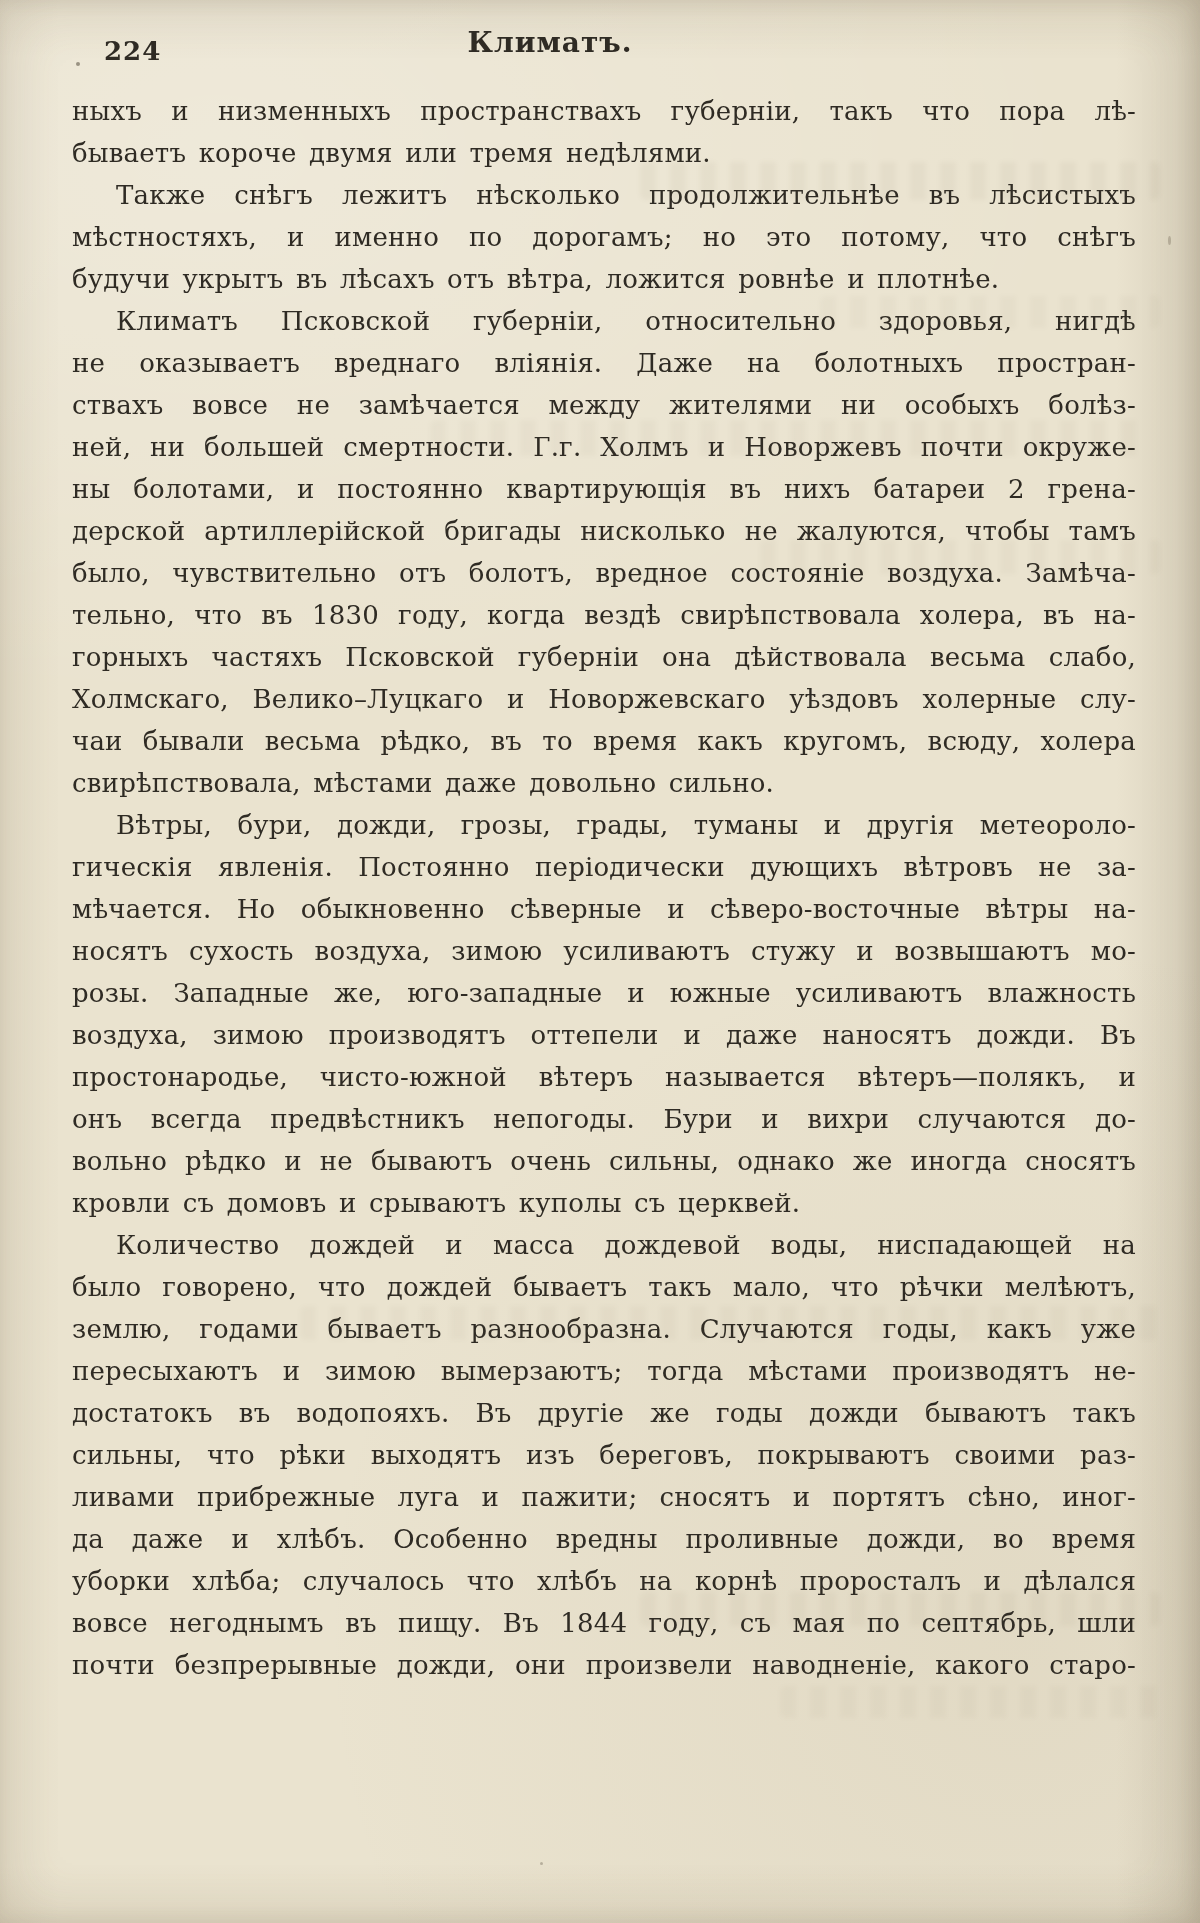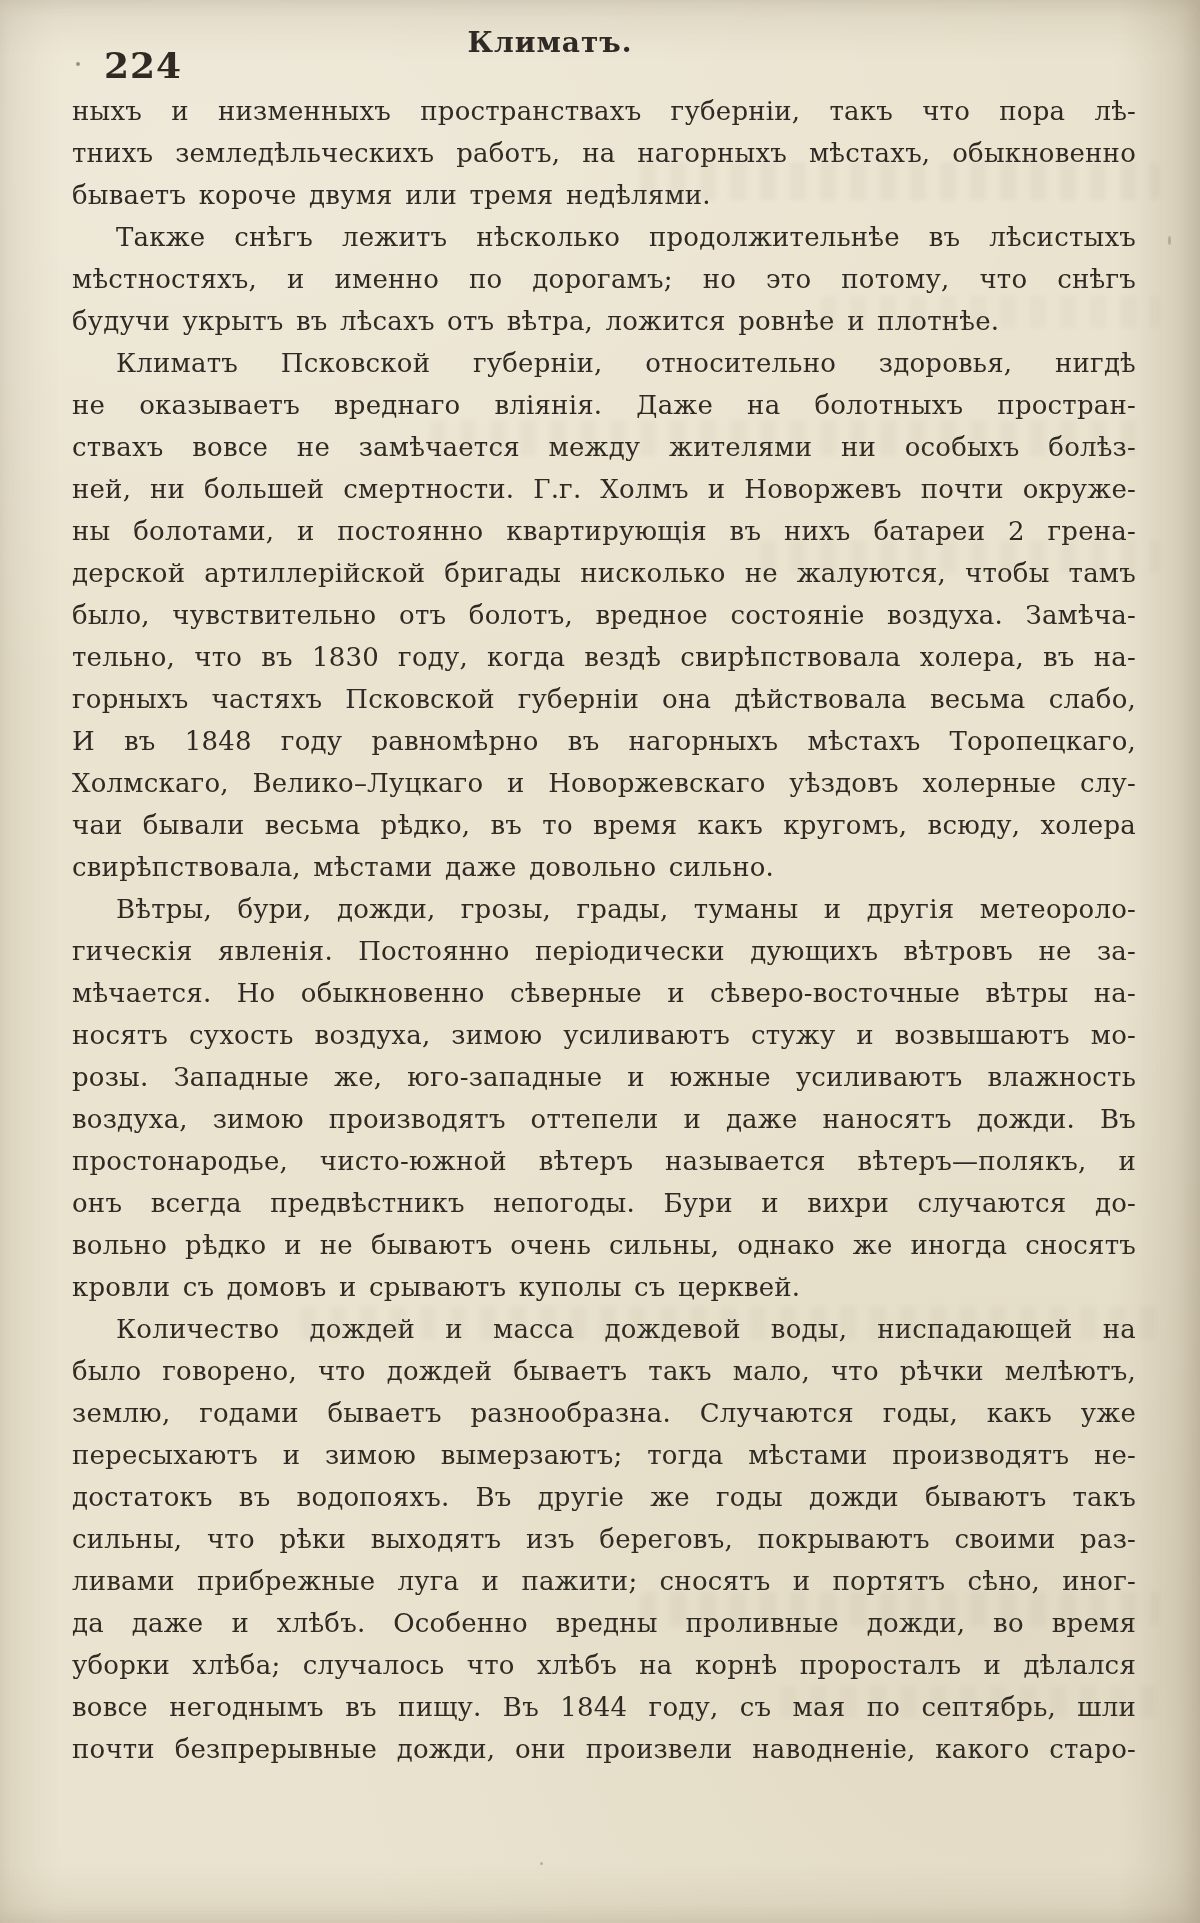--- a/index.html
+++ b/index.html
@@ -12,22 +12,22 @@
     background:
       radial-gradient(1400px 900px at 18% 8%, rgba(255,255,255,.22), transparent 62%),
       radial-gradient(1000px 1000px at 85% 85%, rgba(150,133,98,.10), transparent 70%),
       linear-gradient(90deg, rgba(140,125,95,.07), transparent 5%, transparent 93%, rgba(110,96,70,.16)),
       linear-gradient(180deg, rgba(150,135,100,.08), transparent 3%, transparent 97%, rgba(150,135,100,.08)),
       var(--paper, #eae3cf);
     box-shadow: inset 0 0 60px rgba(120,105,75,.18), inset -6px 0 18px rgba(90,78,55,.12);
   }
   .page-header { position: absolute; top: 26px; left: 0; width: 1200px; height: 46px; }
   .page-number {
-    position: absolute; left: 104px; top: 18px;
-    font-size: 36px; font-weight: 700; letter-spacing: 1px;
+    position: absolute; left: 104px; top: 10px;
+    font-size: 26px; font-weight: 700; letter-spacing: 1px;
   }
   .running-title {
     position: absolute; left: 0; top: 0; width: 1100px;
     text-align: center;
     font-size: 28px; font-weight: 700; letter-spacing: 1px;
   }
   .text-body {
     position: absolute; left: 72px; top: 90px; width: 1064px;
   }
   .line {
@@ -65,35 +65,33 @@
 </head>
 <body>
 
 <div class="page-header">
   <div class="page-number">224</div>
   <div class="running-title">Климатъ.</div>
 </div>
 
 <div class="text-body">
     <div class="line just"><span>ныхъ и низменныхъ пространствахъ губерніи, такъ что пора лѣ-</span></div>
-    <div class="line just"><span>тнихъ земледѣльческихъ работъ, на нагорныхъ мѣстахъ, обыкновенно</span></div>
     <div class="line"><span>бываетъ короче двумя или тремя недѣлями.</span></div>
     <div class="line just ind"><span>Также снѣгъ лежитъ нѣсколько продолжительнѣе въ лѣсистыхъ</span></div>
     <div class="line just"><span>мѣстностяхъ, и именно по дорогамъ; но это потому, что снѣгъ</span></div>
     <div class="line"><span>будучи укрытъ въ лѣсахъ отъ вѣтра, ложится ровнѣе и плотнѣе.</span></div>
     <div class="line just ind"><span>Климатъ Псковской губерніи, относительно здоровья, нигдѣ</span></div>
     <div class="line just"><span>не оказываетъ вреднаго вліянія. Даже на болотныхъ простран-</span></div>
     <div class="line just"><span>ствахъ вовсе не замѣчается между жителями ни особыхъ болѣз-</span></div>
     <div class="line just"><span>ней, ни большей смертности. Г.г. Холмъ и Новоржевъ почти окруже-</span></div>
     <div class="line just"><span>ны болотами, и постоянно квартирующія въ нихъ батареи 2 грена-</span></div>
     <div class="line just"><span>дерской артиллерійской бригады нисколько не жалуются, чтобы тамъ</span></div>
     <div class="line just"><span>было, чувствительно отъ болотъ, вредное состояніе воздуха. Замѣча-</span></div>
     <div class="line just"><span>тельно, что въ 1830 году, когда вездѣ свирѣпствовала холера, въ на-</span></div>
     <div class="line just"><span>горныхъ частяхъ Псковской губерніи она дѣйствовала весьма слабо,</span></div>
-    <div class="line just"><span>И въ 1848 году равномѣрно въ нагорныхъ мѣстахъ Торопецкаго,</span></div>
     <div class="line just"><span>Холмскаго, Велико–Луцкаго и Новоржевскаго уѣздовъ холерные слу-</span></div>
     <div class="line just"><span>чаи бывали весьма рѣдко, въ то время какъ кругомъ, всюду, холера</span></div>
     <div class="line"><span>свирѣпствовала, мѣстами даже довольно сильно.</span></div>
     <div class="line just ind"><span class="it">Вѣтры, бури, дожди, грозы, грады, туманы и другія метеороло-</span></div>
     <div class="line just"><span class="it">гическія явленія.</span><span> Постоянно періодически дующихъ вѣтровъ не за-</span></div>
     <div class="line just"><span>мѣчается. Но обыкновенно сѣверные и сѣверо-восточные вѣтры на-</span></div>
     <div class="line just"><span>носятъ сухость воздуха, зимою усиливаютъ стужу и возвышаютъ мо-</span></div>
     <div class="line just"><span>розы. Западные же, юго-западные и южные усиливаютъ влажность</span></div>
     <div class="line just"><span>воздуха, зимою производятъ оттепели и даже наносятъ дожди. Въ</span></div>
     <div class="line just"><span>простонародье, чисто-южной вѣтеръ называется вѣтеръ—полякъ, и</span></div>

